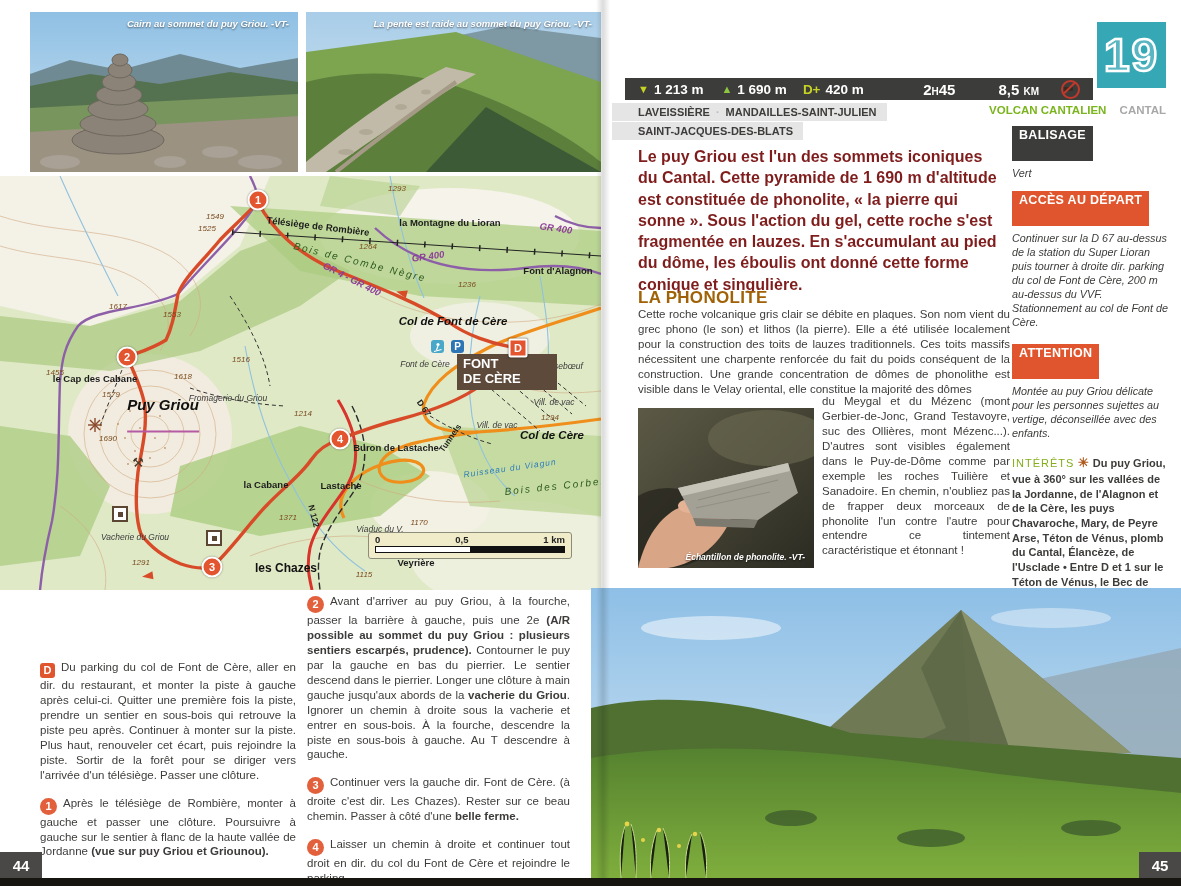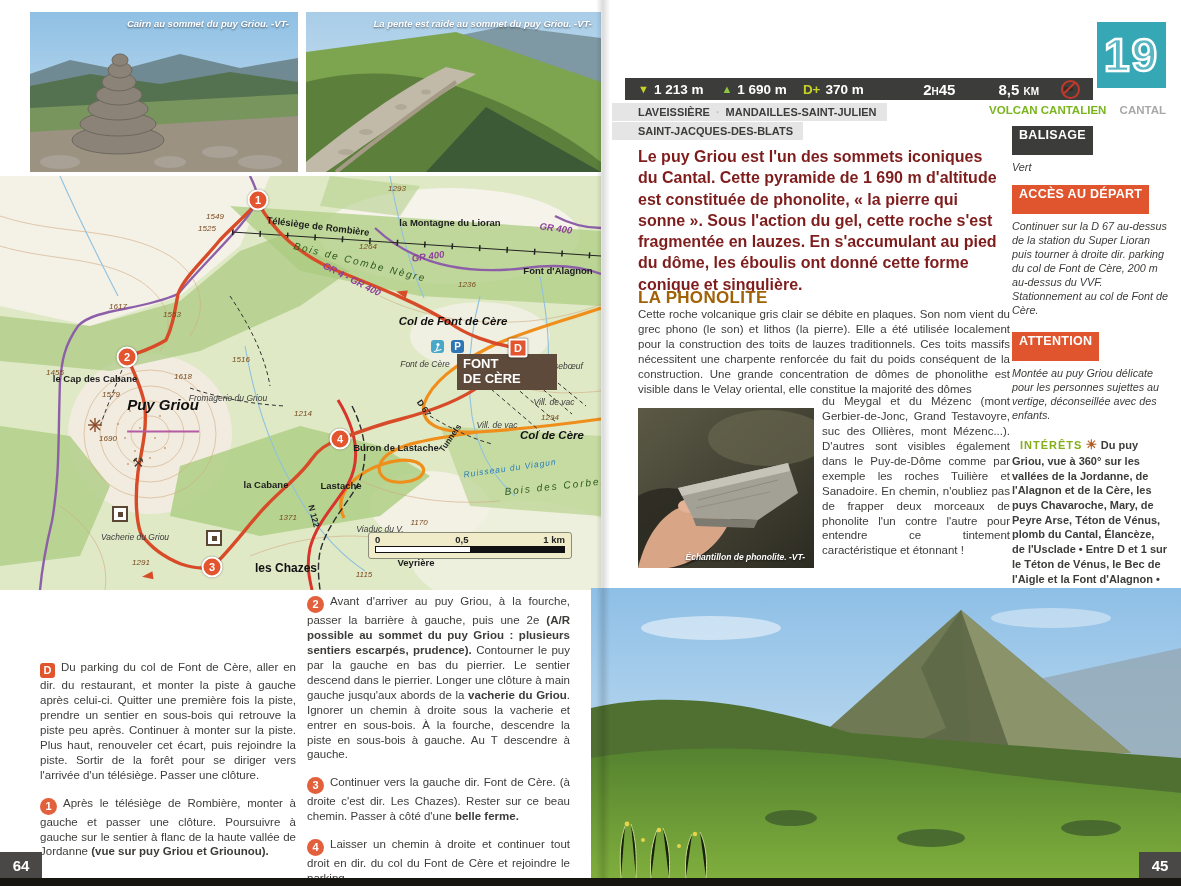--- a/index.html
+++ b/index.html
@@ -86,25 +86,25 @@
   .region .gray{color:#a8a8a8;margin-left:10px;}
 
   
   .intro{position:absolute;font-size:16px;line-height:1.33;color:#7f1d1d;font-weight:bold;}
   .h-green{position:absolute;font-size:17px;font-weight:700;color:#a16207;letter-spacing:.3px;}
   .bodytext{position:absolute;font-size:11.5px;line-height:1.3;text-align:justify;color:#3d3c3a;}
 
   
   .sidebar{position:absolute;left:412px;top:125px;width:158px;}
   .side-head{display:inline-block;background:#e0552d;color:#fff;font-weight:800;font-size:12.5px;
-             padding:2px 7px 13px;letter-spacing:.3px;}
+             padding:2px 7px 19px;letter-spacing:.3px;}
   .side-head.dark{background:#3c3c3a;}
   .side-it{font-style:italic;font-size:10.8px;line-height:1.3;color:#3d3c3a;margin:5px 0 14px;}
   .interets{font-size:11px;font-weight:600;line-height:1.34;color:#3d3c3a;}
-  .glabel{color:#84ae1a;font-weight:700;letter-spacing:1px;margin-left:8px;}
+  .glabel{color:#84ae1a;font-weight:400;letter-spacing:1px;}
   .sun{color:#b05a1f;font-size:13px;}
   .hammers{color:#b03a26;font-size:12px;}
   .star{color:#b03a26;font-size:13px;}
   .buron-inline{display:inline-flex;width:9px;height:9px;background:#fff;border:2px solid #5a4632;
                 align-items:center;justify-content:center;vertical-align:-2px;}
   .buron-inline>div{width:4px;height:4px;background:#5a4632;}
 
   
   .pagenum{position:absolute;background:#4a4846;color:#fff;font-weight:bold;font-size:15px;
            width:42px;height:26px;display:flex;align-items:center;justify-content:center;}
@@ -380,35 +380,35 @@
       <span class="mkr ci">2</span><span>Avant d'arriver au puy Griou, à la fourche, passer la barrière à gauche, puis une 2e </span><span class="bold">(A/R possible au sommet du puy Griou : plusieurs sentiers escarpés, prudence).</span><span> Contourner le puy par la gauche en bas du pierrier. Le sentier descend dans le pierrier. Longer une clôture à main gauche jusqu'aux abords de la </span><span class="bold">vacherie du Griou</span><span>. Ignorer un chemin à droite sous la vacherie et entrer en sous-bois. À la fourche, descendre la piste en sous-bois à gauche. Au T descendre à gauche.</span>
     </div>
     <div class="step">
       <span class="mkr ci">3</span><span>Continuer vers la gauche dir. Font de Cère. (à droite c'est dir. Les Chazes). Rester sur ce beau chemin. Passer à côté d'une </span><span class="bold">belle ferme.</span>
     </div>
     <div class="step">
       <span class="mkr ci">4</span><span>Laisser un chemin à droite et continuer tout droit en dir. du col du Font de Cère et rejoindre le parking.</span>
     </div>
   </div>
 
-  <div class="pagenum" style="left:0;top:852px;">64</div>
+  <div class="pagenum" style="left:0;top:852px;">44</div>
 
   <div class="abs" style="left:600px;top:0;width:581px;height:886px;">
 
     <div class="numbox" style="left:497px;top:22px;width:69px;height:66px;">
       <span>19</span>
     </div>
 
     <div class="statsbar" style="left:25px;top:78px;width:468px;height:22px;">
       <span class="tri-dn">▼</span>
       <span>1 213 m</span>
       <span class="tri-up">▲</span>
       <span>1 690 m</span>
       <span class="dplus">D+</span>
-      <span>370 m</span>
+      <span>420 m</span>
       <span class="dur"><span>2</span><small>H</small><span>45</span></span>
       <span class="dist"><span>8,5</span> <small>KM</small></span>
       <span class="noicon"></span>
     </div>
 
     <div class="chips" style="left:12px;top:103px;">
       <span class="chip"><span>LAVEISSIÈRE</span><span class="dot">·</span><span>MANDAILLES-SAINT-JULIEN</span></span>
     </div>
     <div class="chips" style="left:12px;top:122px;">
       <span class="chip"><span>SAINT-JACQUES-DES-BLATS</span></span>

